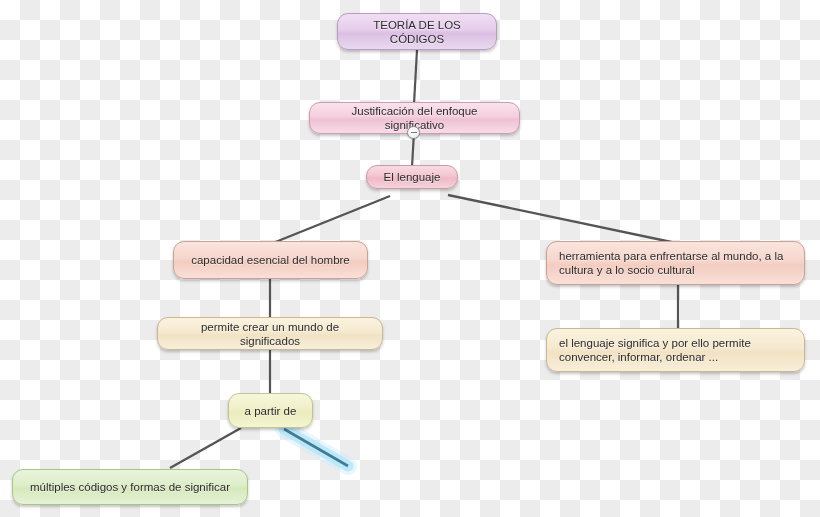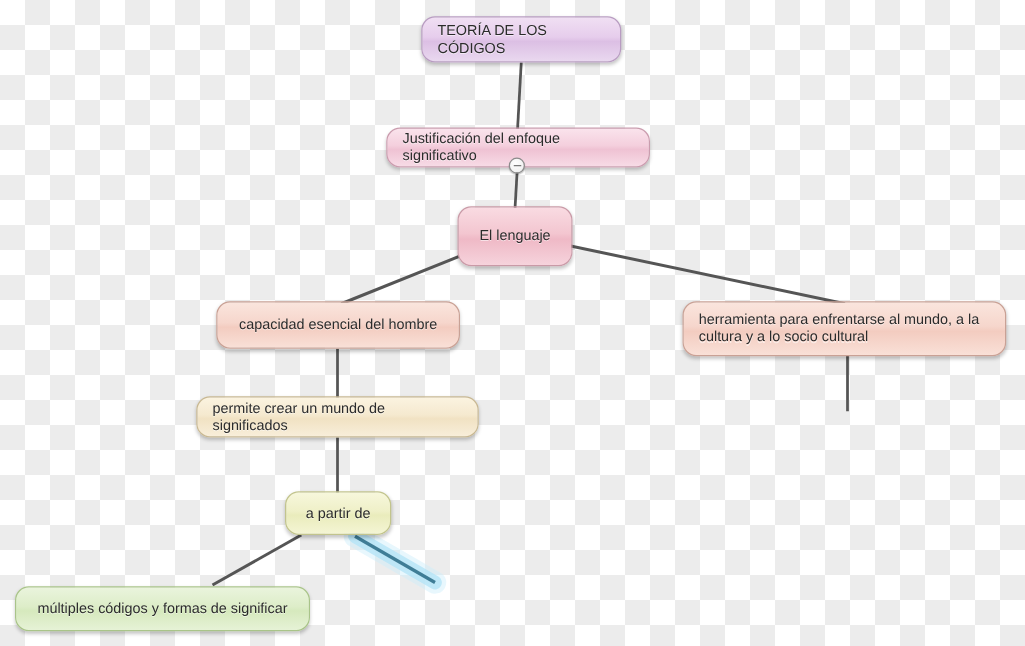--- a/index.html
+++ b/index.html
@@ -25,21 +25,21 @@
     border:1px solid rgba(120,100,100,.55);
     font-size:11.5px;
     line-height:14px;
     color:#2b2b2b;
     padding:6px 12px;
     display:flex;
     align-items:center;
     box-shadow:0 2px 3px rgba(0,0,0,.22);
     text-shadow:0 1px 0 rgba(255,255,255,.55);
   }
-  .node.center{justify-content:center;}
+  .node.center{justify-content:center;text-align:center;}
   .node.left{justify-content:flex-start;text-align:left;}
 
   
   .n-purple{
     background:linear-gradient(to bottom,#f0dff3 0%,#e6cdec 45%,#dcbfe4 55%,#e9d8ef 100%);
     border-color:#b89cc1;
   }
   .n-pink{
     background:linear-gradient(to bottom,#fae3ec 0%,#f4cfdd 45%,#efc2d3 55%,#f7dbe6 100%);
     border-color:#ca9cae;
@@ -114,36 +114,39 @@
   </div>
 
   <div class="node n-pink center" style="left:309px;top:102px;width:211px;height:32px;">
     <span>Justificación del enfoque significativo</span>
   </div>
 
   <div class="toggle" style="left:407px;top:126px;">
     <span class="bar"></span>
   </div>
 
-  <div class="node n-pink2 center" style="left:366px;top:165px;width:92px;height:48px;">
+  <div class="node n-pink2 center" style="left:366px;top:165px;width:92px;height:24px;">
     <span>El lenguaje</span>
   </div>
 
   <div class="node n-salmon left" style="left:546px;top:241px;width:259px;height:44px;">
     <span>herramienta para enfrentarse al mundo,  a la cultura y a lo socio cultural</span>
   </div>
 
   <div class="node n-salmon center" style="left:173px;top:241px;width:195px;height:38px;">
     <span>capacidad  esencial  del hombre</span>
   </div>
 
   <div class="node n-cream center" style="left:157px;top:317px;width:226px;height:33px;">
     <span>permite crear un mundo de significados</span>
   </div>
 
+  <div class="node n-cream left" style="left:546px;top:328px;width:259px;height:44px;">
+    <span>el lenguaje  significa y por ello permite convencer, informar, ordenar ...</span>
+  </div>
 
   <div class="node n-yellow center" style="left:228px;top:393px;width:85px;height:35px;">
     <span>a partir de</span>
   </div>
 
   <div class="node n-green center" style="left:12px;top:469px;width:236px;height:36px;">
     <span>múltiples códigos y formas de significar</span>
   </div>
 
 

